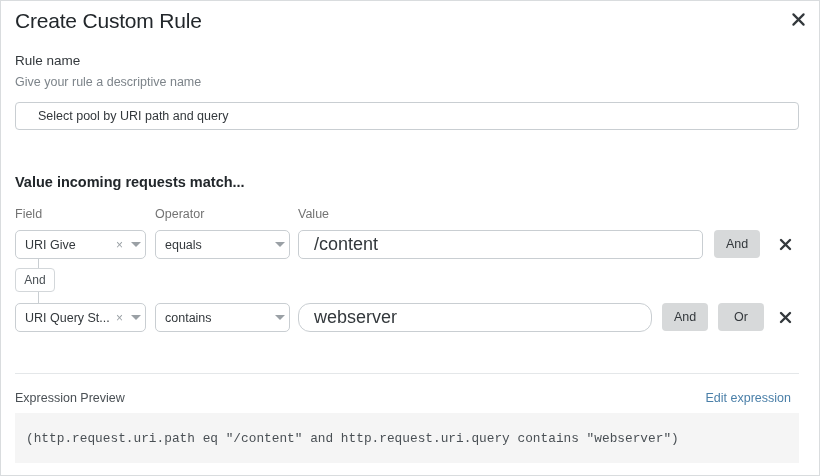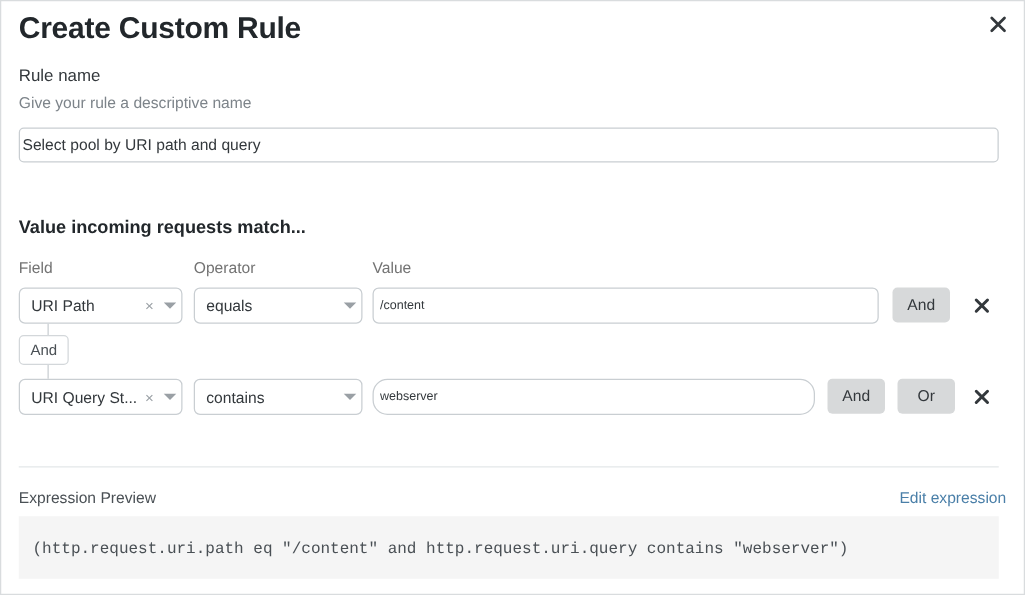--- a/index.html
+++ b/index.html
@@ -20,22 +20,22 @@
     background: #ffffff;
     border: 1px solid #d9dcde;
     overflow: hidden;
   }
 
   
   .dialog-title {
     position: absolute;
     left: 14px;
     top: 8px;
-    font-size: 24px;
-    font-weight: bold;
+    font-size: 21px;
+    font-weight: normal;
     letter-spacing: -0.2px;
     color: #22272b;
   }
   .close-icon {
     position: absolute;
     right: 9px;
     top: 6px;
     width: 24px;
     height: 24px;
     display: flex;
@@ -67,21 +67,21 @@
     top: 101px;
     width: 784px;
     height: 28px;
     box-sizing: border-box;
     border: 1px solid #c9ced2;
     border-radius: 4px;
     background: #fff;
     font-family: "Liberation Sans", sans-serif;
     font-size: 12.5px;
     color: #33383c;
-    padding: 0 2px;
+    padding: 0 22px;
     outline: none;
   }
 
   
   .match-heading {
     position: absolute;
     left: 14px;
     top: 173px;
     font-size: 14.5px;
     font-weight: bold;
@@ -159,23 +159,23 @@
 
   .value-input {
     position: absolute;
     left: 297px;
     height: 29px;
     box-sizing: border-box;
     border: 1px solid #c9ced2;
     border-radius: 5px;
     background: #fff;
     font-family: "Liberation Sans", sans-serif;
-    font-size: 10px;
-    color: #33383c;
-    padding: 0 5px;
+    font-size: 18px;
+    color: #33383c;
+    padding: 0 15px;
     outline: none;
   }
   .value-wide { width: 405px; }
   .value-narrow { width: 354px; border-radius: 12px; }
 
   .logic-btn {
     position: absolute;
     height: 28px;
     box-sizing: border-box;
     background: #d7d9da;
@@ -242,21 +242,21 @@
   }
   .expr-label {
     position: absolute;
     left: 14px;
     top: 390px;
     font-size: 12.5px;
     color: #4a5055;
   }
   .edit-expression {
     position: absolute;
-    right: 14px;
+    right: 28px;
     top: 390px;
     font-size: 12.5px;
     color: #4a7fa8;
     text-decoration: none;
     cursor: pointer;
   }
   .expr-box {
     position: absolute;
     left: 14px;
     top: 412px;
@@ -293,21 +293,21 @@
   <input class="rule-name-input" type="text" value="Select pool by URI path and query" style="">
 
   <div class="match-heading">Value incoming requests match...</div>
 
   <div class="col-label col-field">Field</div>
   <div class="col-label col-operator">Operator</div>
   <div class="col-label col-value">Value</div>
 
   <div class="cond-row row-1">
     <div class="select-box select-field">
-      <span class="select-text">URI Path</span>
+      <span class="select-text">URI Give</span>
       <span class="select-clear">×</span>
       <span class="select-caret">
           <span class="caret-tri"></span>
         </span>
     </div>
 
     <div class="select-box select-operator">
       <span class="select-text">equals</span>
       <span class="select-caret">
           <span class="caret-tri"></span>

